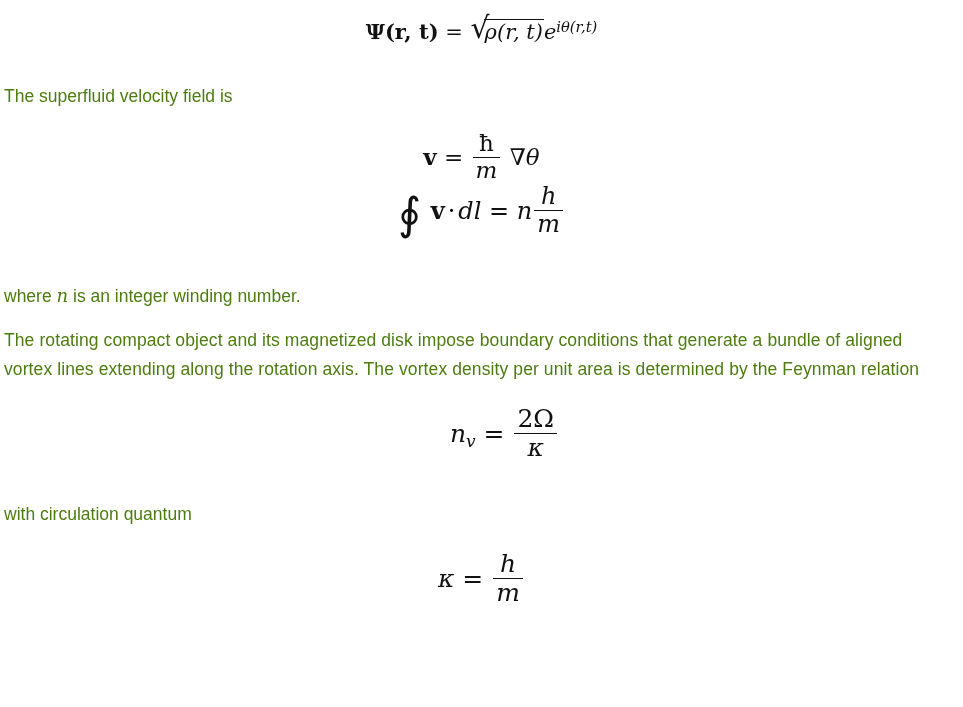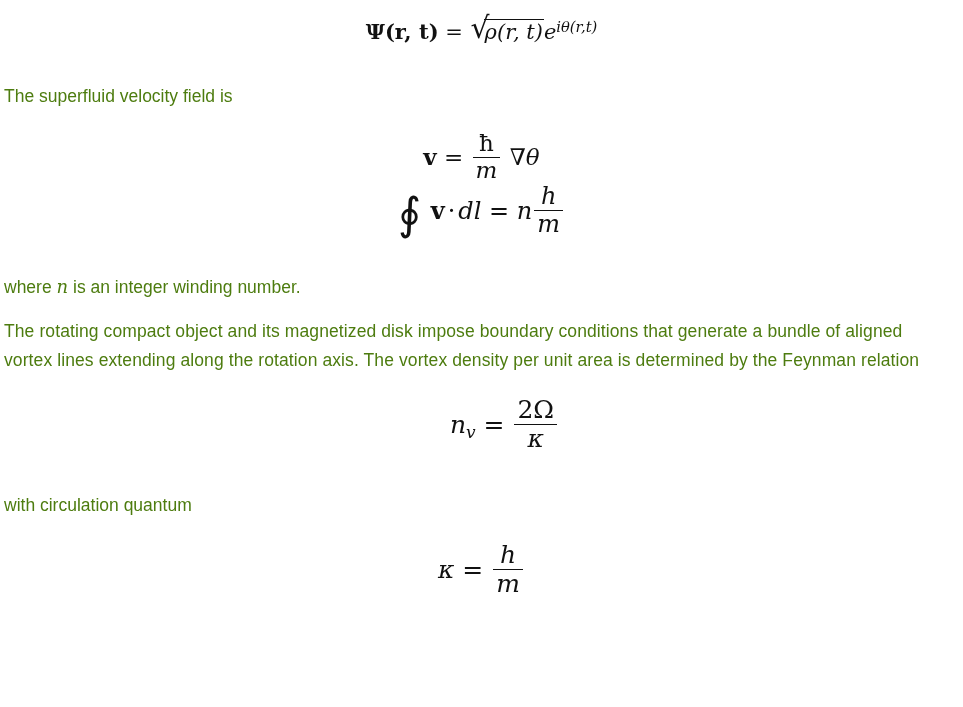--- a/index.html
+++ b/index.html
@@ -80,21 +80,21 @@
     display: inline-block;
     margin-right: 2px;
   }
   .eq-1  { font-size: 21px; margin-top: 18px; }
   .eq-2  { font-size: 23px; margin-top: 22px; }
   .eq-3  { font-size: 24px; }
   .eq-4  { font-size: 25px; margin-top: 24px; padding-left: 46px; }
   .eq-5  { font-size: 25px; margin-top: 24px; }
   .p-1 { margin-top: 38px; }
   .p-2 { margin-top: 36px; }
-  .p-3 { margin-top: 32px; }
+  .p-3 { margin-top: 41px; }
   .p-4 { margin-top: 16px; }
   .p-5 { margin-top: 36px; }
   .thin { letter-spacing: 0.1px; }
   .dotop { font-family: "DejaVu Serif", serif; font-style: normal; margin: 0 3px; }
 </style>
 </head>
 <body>
 
 <div class="page">
 

